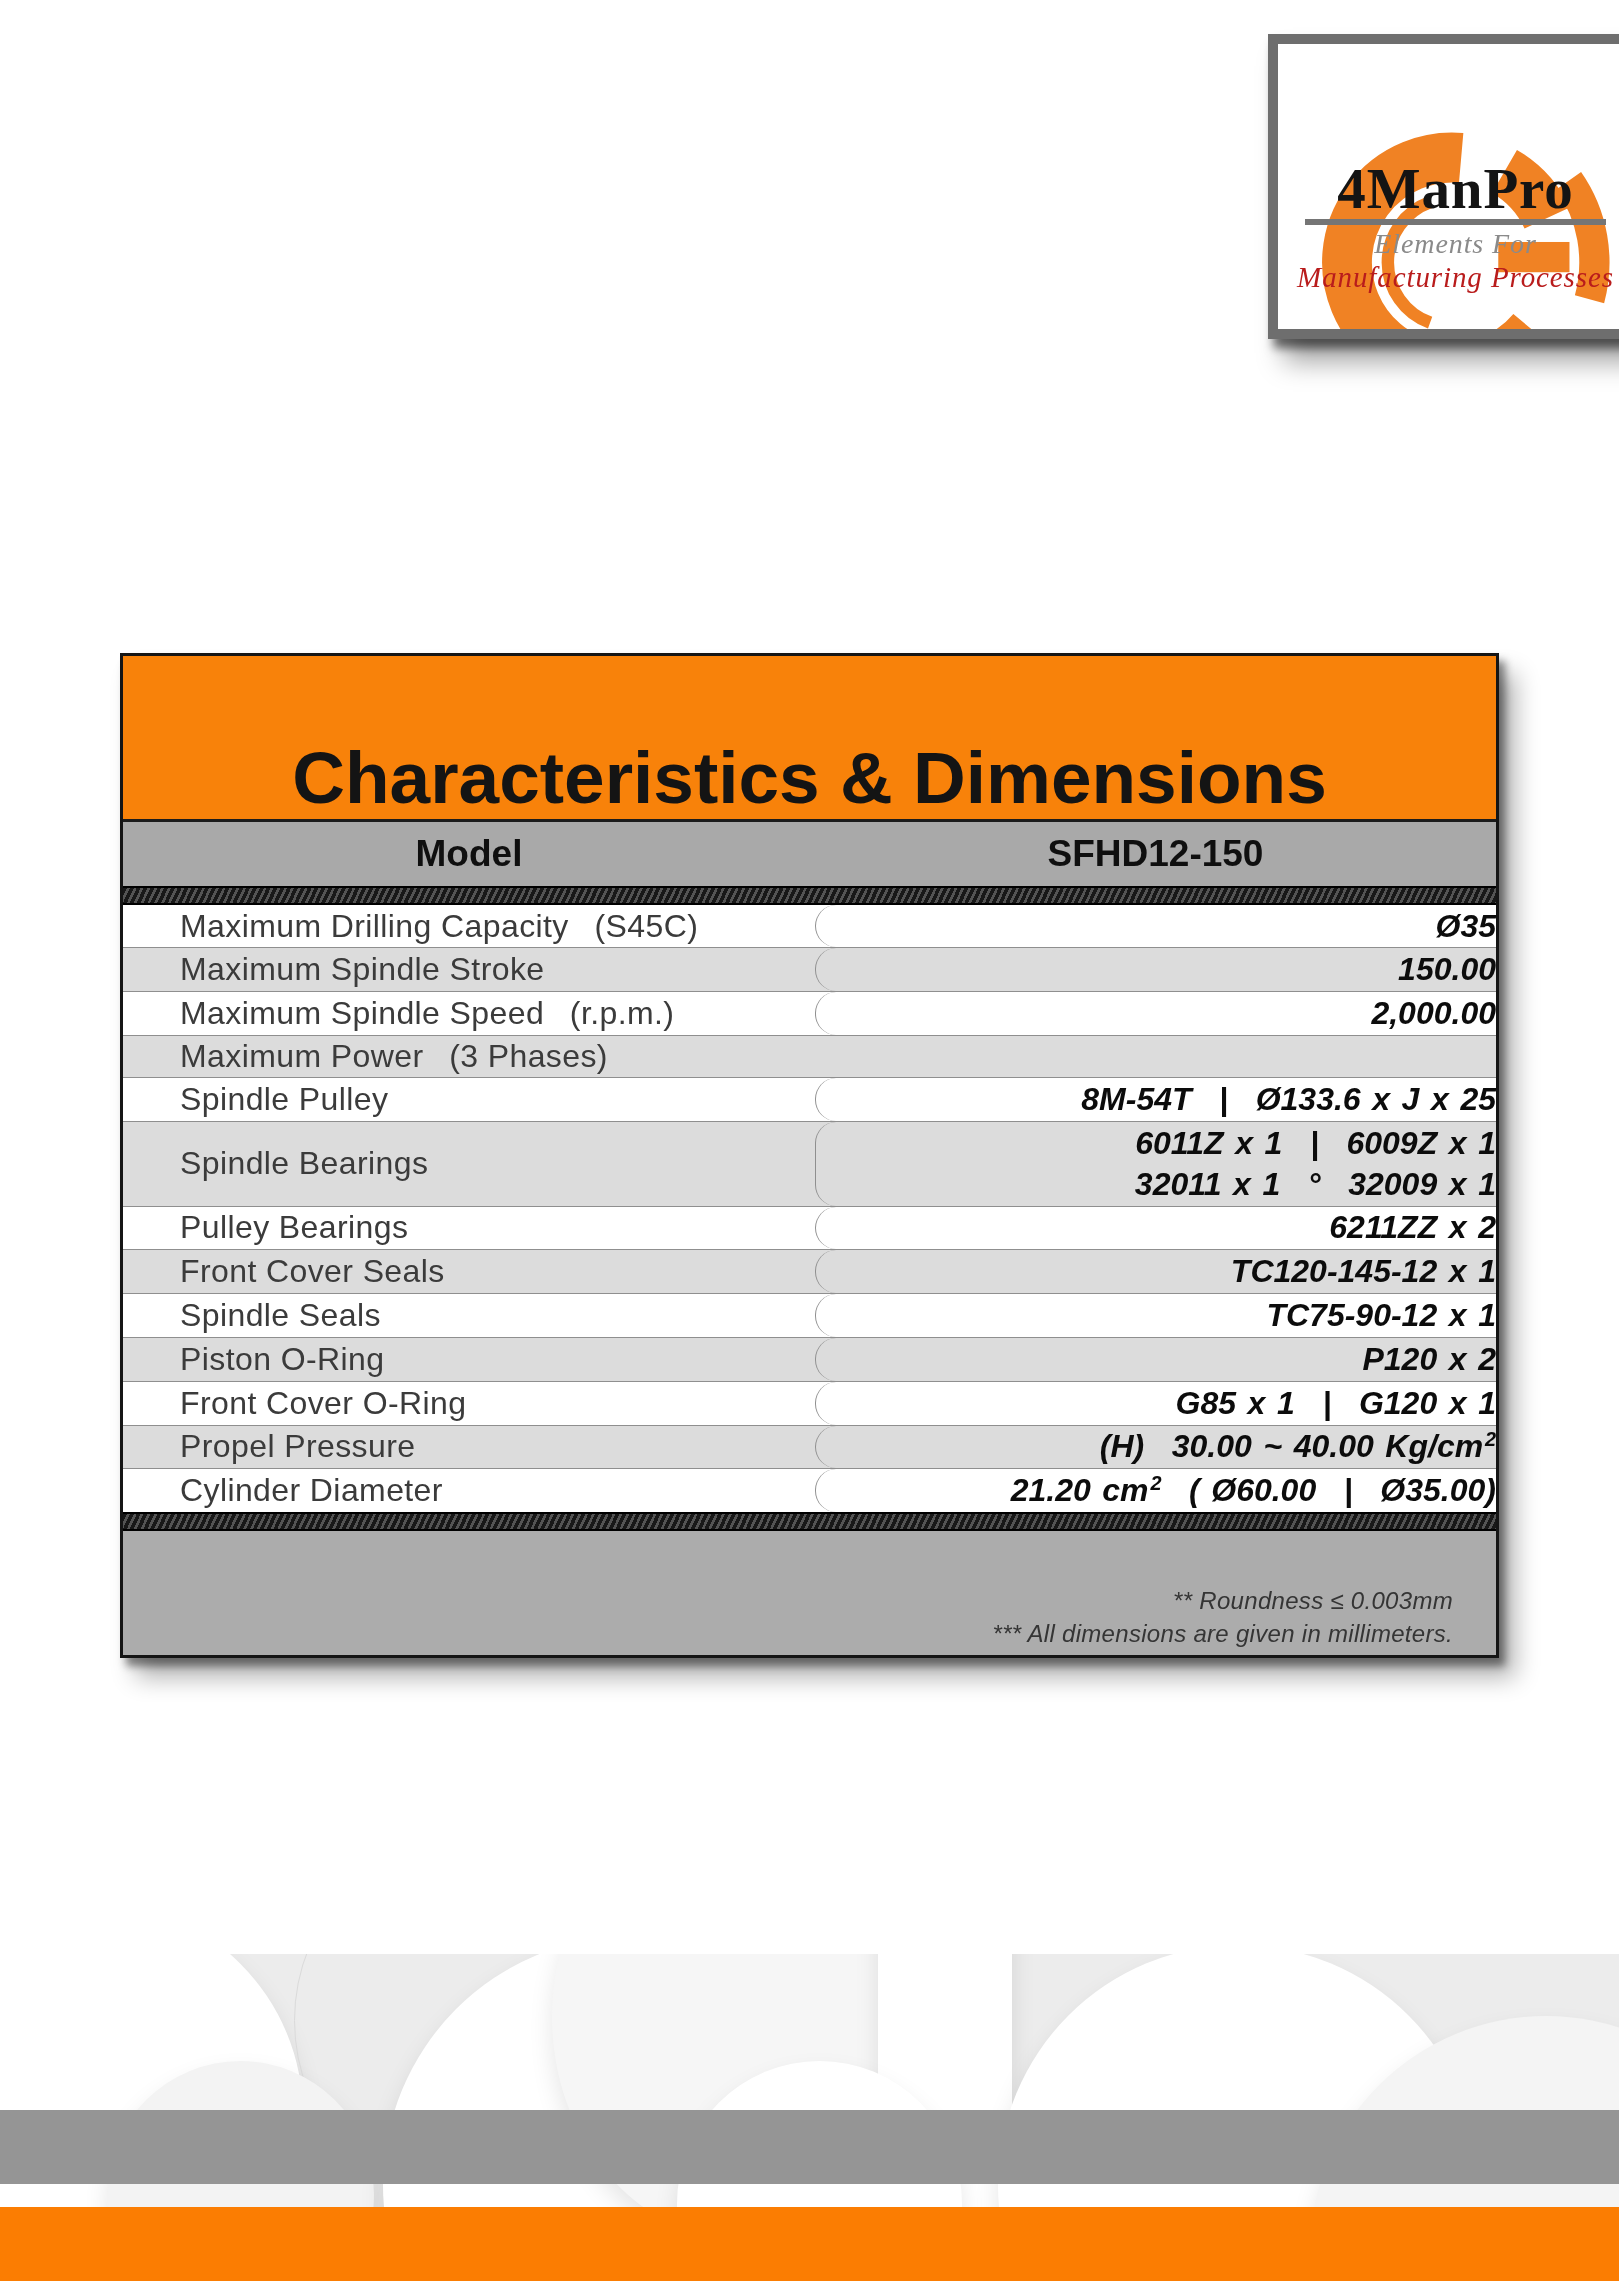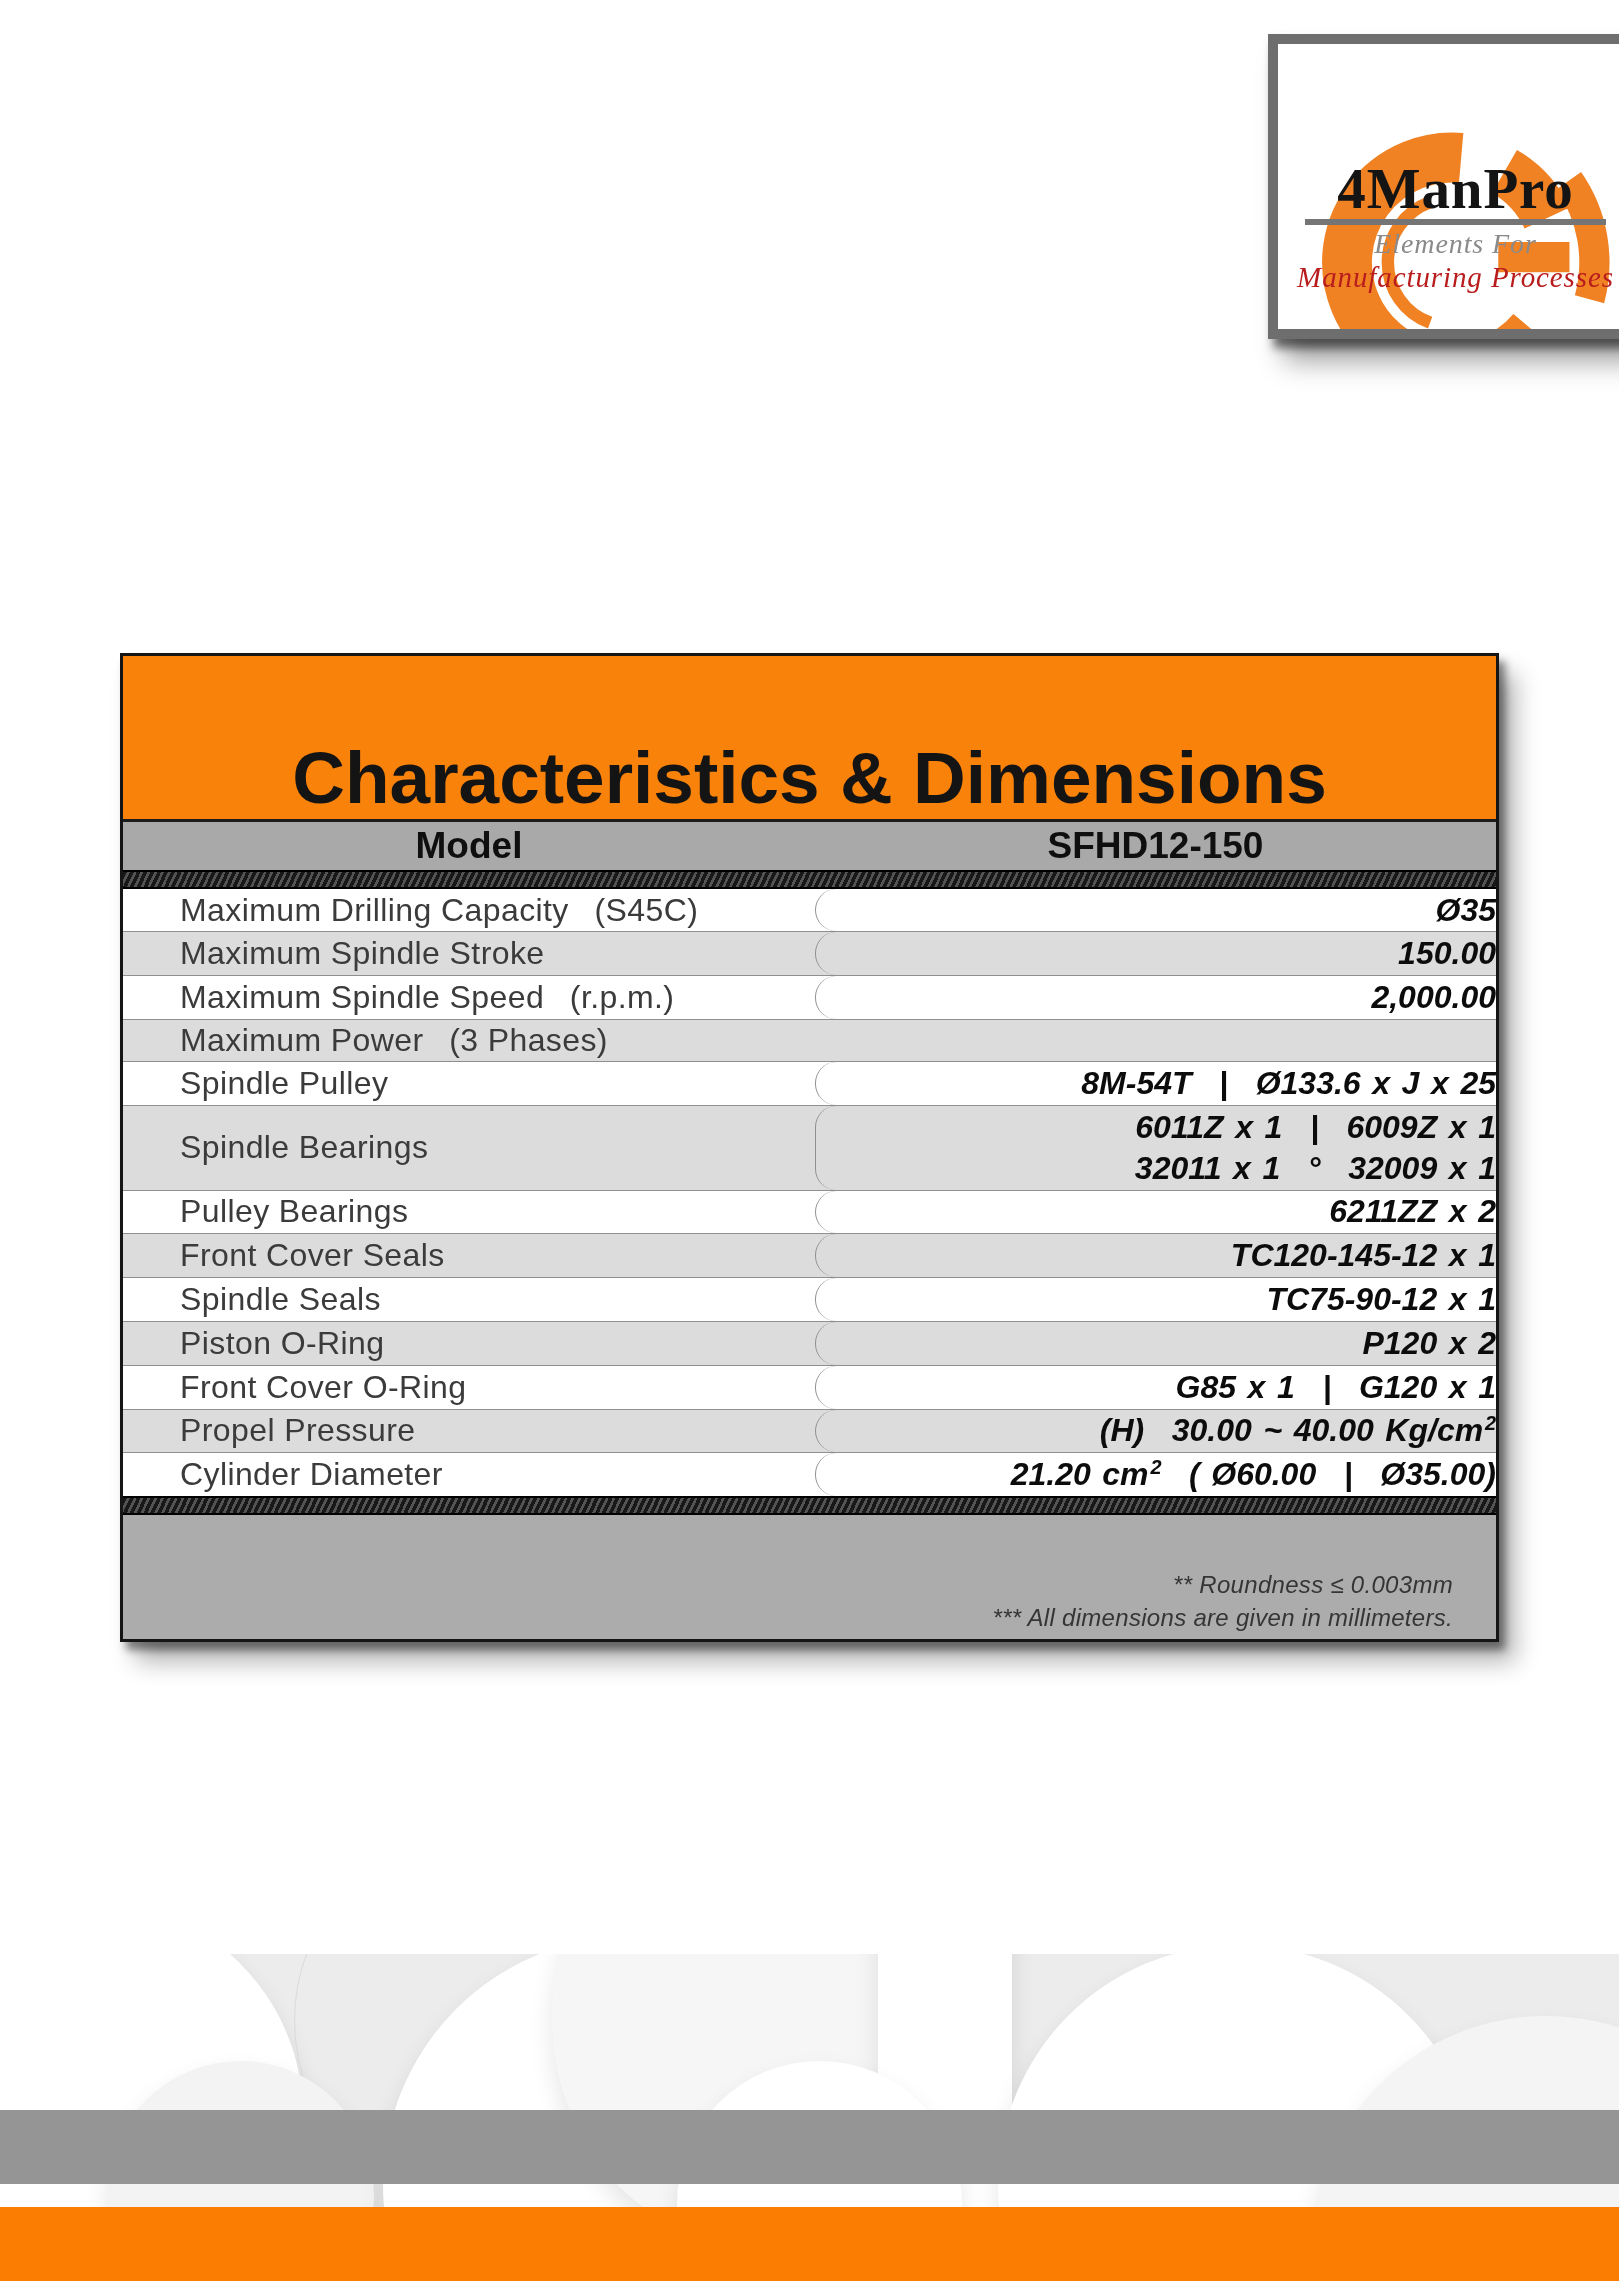--- a/index.html
+++ b/index.html
@@ -56,21 +56,21 @@
   }
   .spec-header {
     height: 163px;
     background: var(--header-orange, #F8820A);
     display: flex; align-items: flex-end; justify-content: center;
   }
   .spec-title {
     font-size: 73px; font-weight: bold; color: #141414; letter-spacing: 0px;
   }
   .model-row {
-    height: 51px;
+    height: 67px;
     background: var(--model-row-gray, #A9A9A9);
     border-top: 3.6px solid #1c1c1c;
     display: grid; grid-template-columns: 50.4% 49.6%;
     align-items: center;
   }
   .model-cell {
     text-align: center; font-size: 37px; font-weight: bold; color: #0f0f0f;
   }
   .hatch {
     height: 18.7px;

